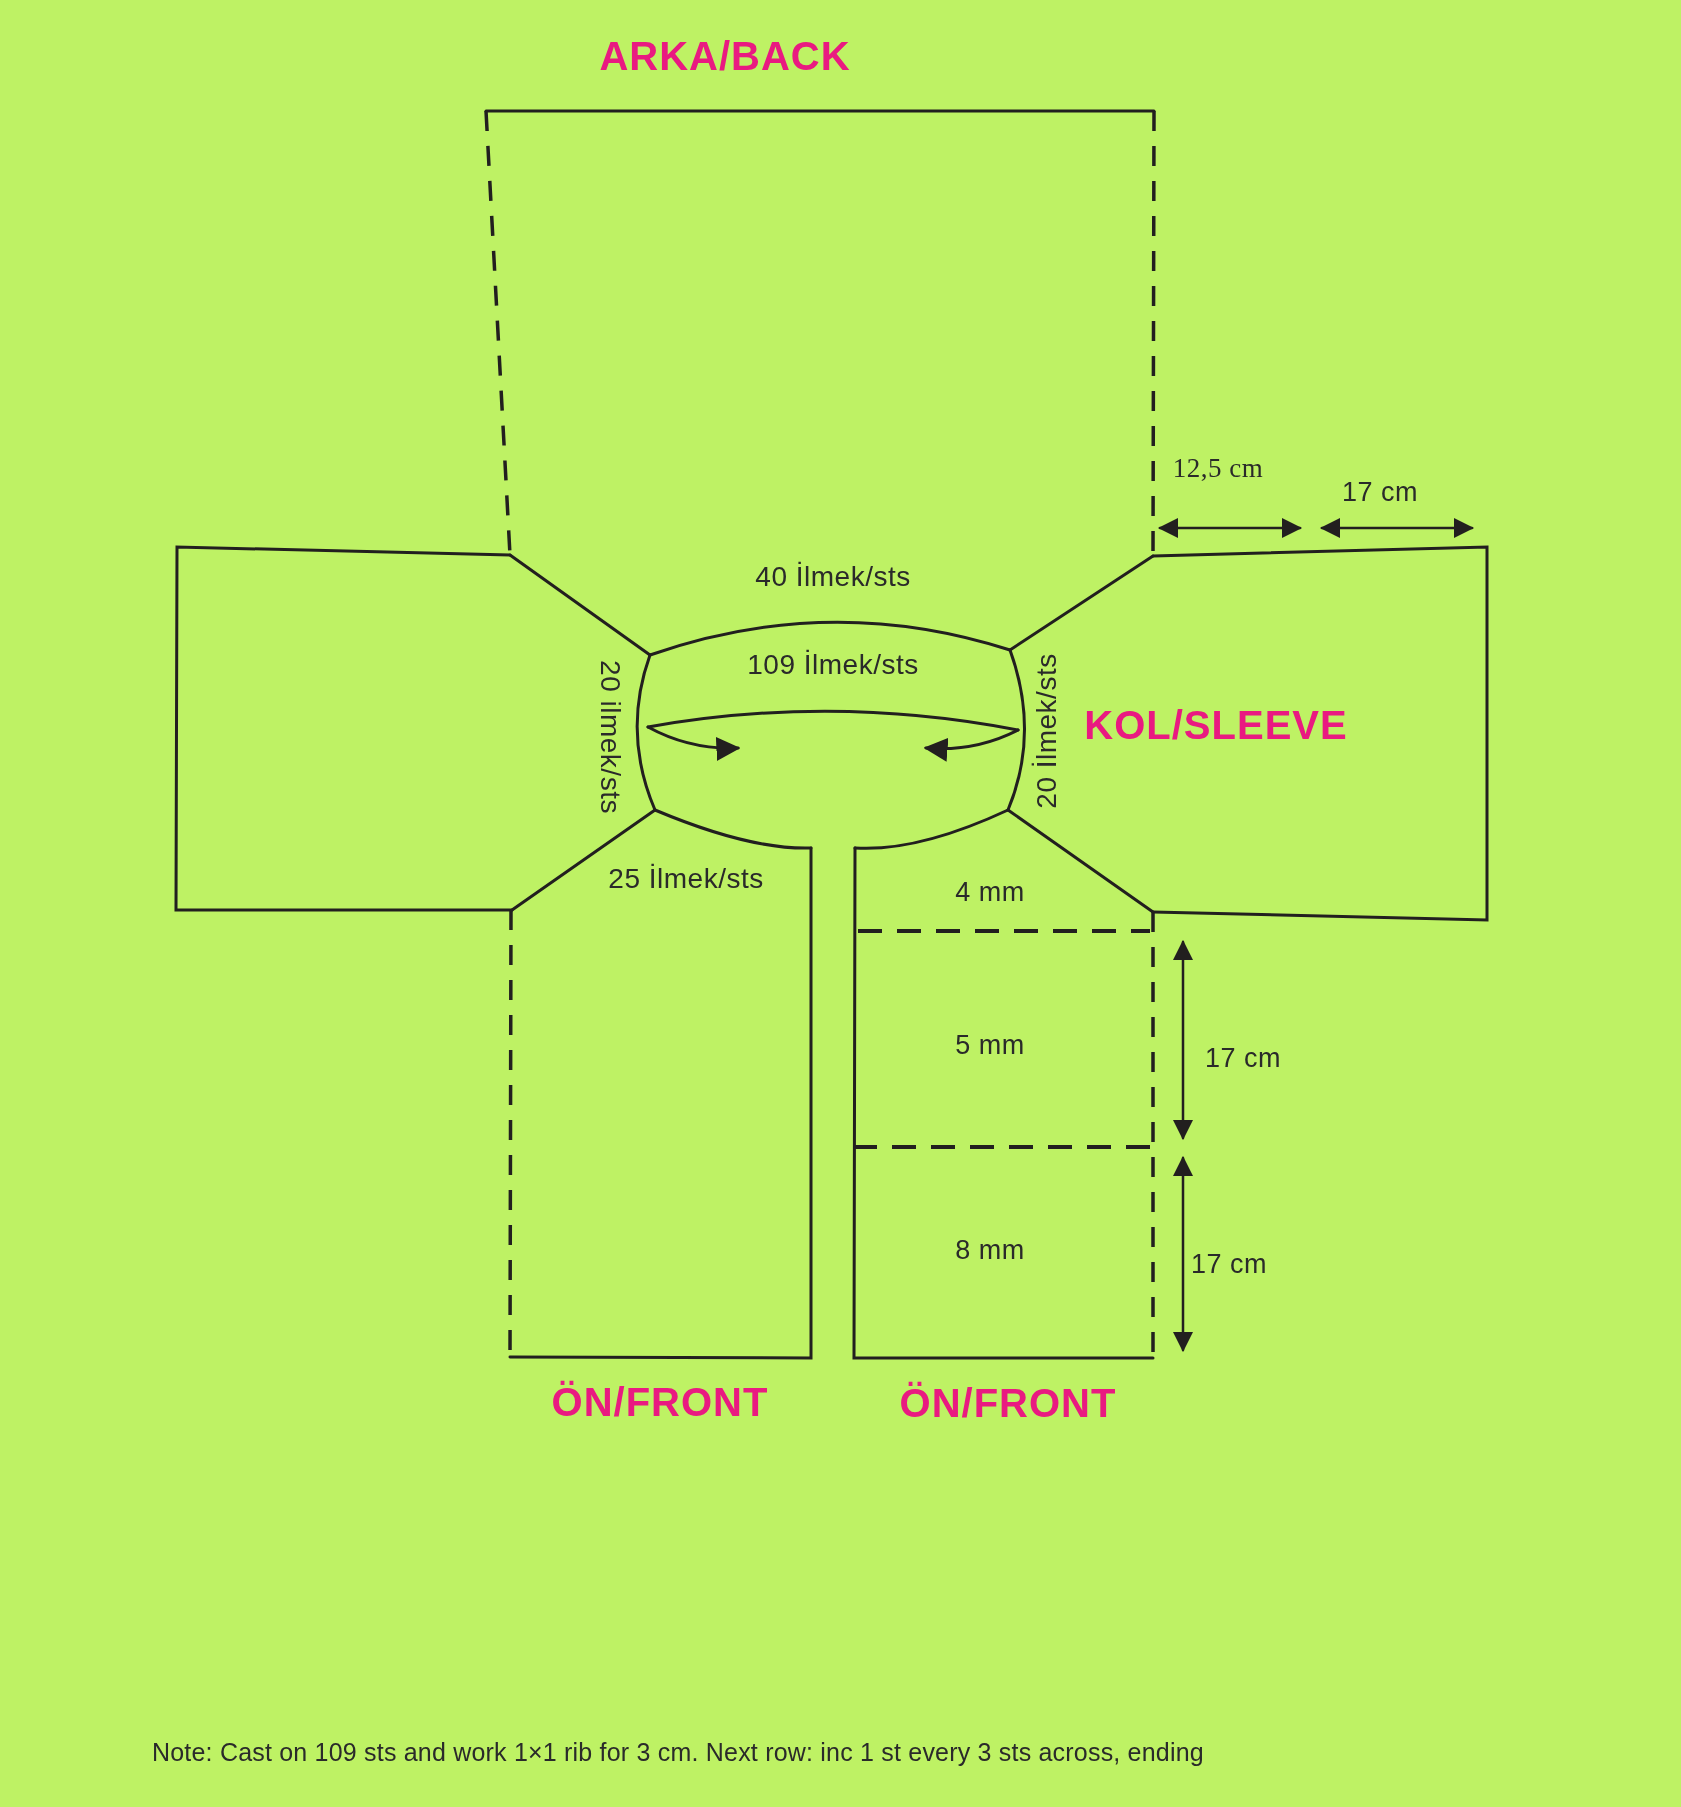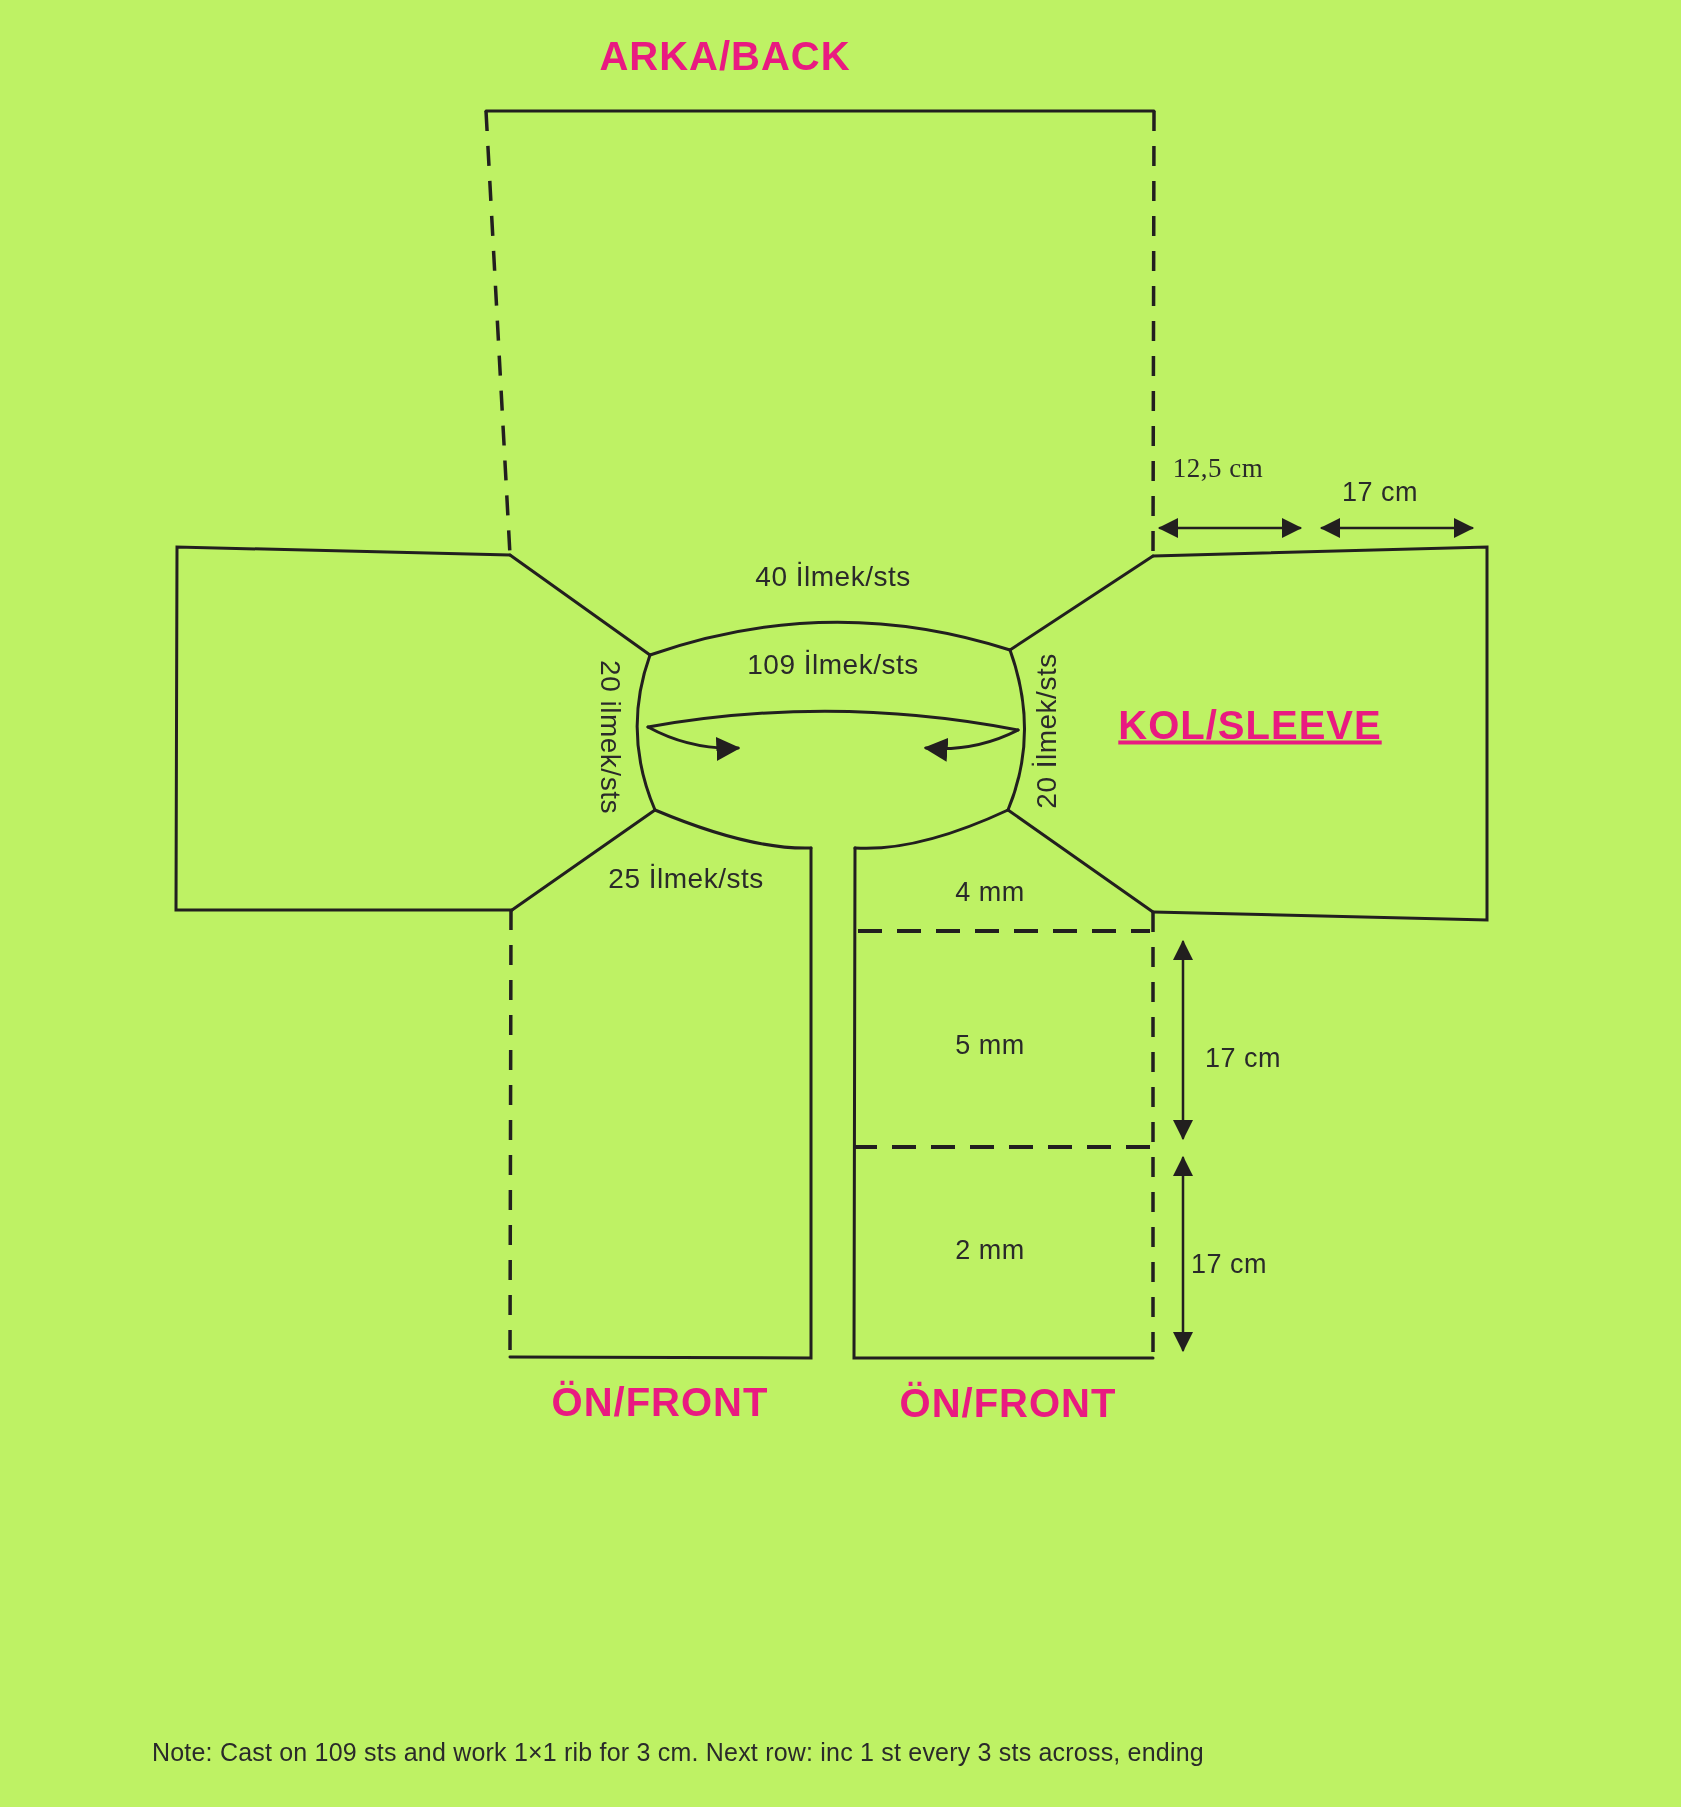--- a/index.html
+++ b/index.html
@@ -84,35 +84,35 @@
     <path class="stroke sep" d="M858 931 H1150"></path>
     <path class="stroke sep" d="M853 1147 H1150"></path>
 
     <path class="stroke dim" d="M1160 528 H1300" marker-start="url(#ah)" marker-end="url(#ah)"></path>
     <path class="stroke dim" d="M1322 528 H1472" marker-start="url(#ah)" marker-end="url(#ah)"></path>
     <path class="stroke dim" d="M1183 942 V1138" marker-start="url(#ah)" marker-end="url(#ah)"></path>
     <path class="stroke dim" d="M1183 1158 V1350" marker-start="url(#ah)" marker-end="url(#ah)"></path>
   </svg>
 
   <div class="lbl pink" style="left:725px;top:56px;">ARKA/BACK</div>
-  <div class="lbl pink" style="left:1250px;top:725px;text-decoration:underline;">KOL/SLEEVE</div>
+  <div class="lbl pink" style="left:1216px;top:725px;">KOL/SLEEVE</div>
   <div class="lbl pink" style="left:660px;top:1402px;">ÖN/FRONT</div>
   <div class="lbl pink" style="left:1008px;top:1403px;">ÖN/FRONT</div>
 
   <div class="lbl" style="left:833px;top:577px;">40 İlmek/sts</div>
   <div class="lbl" style="left:833px;top:665px;">109 İlmek/sts</div>
   <div class="lbl rot-cw" style="left:610px;top:737px;">20 ilmek/sts</div>
   <div class="lbl rot-ccw" style="left:1047px;top:731px;">20 İlmek/sts</div>
   <div class="lbl" style="left:686px;top:879px;">25 İlmek/sts</div>
 
   <div class="lbl small" style="left:1218px;top:468px;font-family:Liberation Serif, serif;">12,5 cm</div>
   <div class="lbl small" style="left:1380px;top:492px;">17 cm</div>
   <div class="lbl small" style="left:990px;top:892px;text-align:center;">4 mm</div>
   <div class="lbl small" style="left:990px;top:1045px;">5 mm</div>
-  <div class="lbl small" style="left:990px;top:1250px;">2 mm</div>
+  <div class="lbl small" style="left:990px;top:1250px;">8 mm</div>
   <div class="lbl small" style="left:1243px;top:1058px;">17 cm</div>
   <div class="lbl small" style="left:1229px;top:1264px;">17 cm</div>
 
   <div class="note" style="left:140px;top:1511px;">
   </div>
   <div class="note" style="left:152px;top:1640px;">
     <div>Note: Cast on 109 sts and work 1×1 rib for 3 cm. Next row: inc 1 st every 3 sts across, ending</div>
     
   </div>
 

